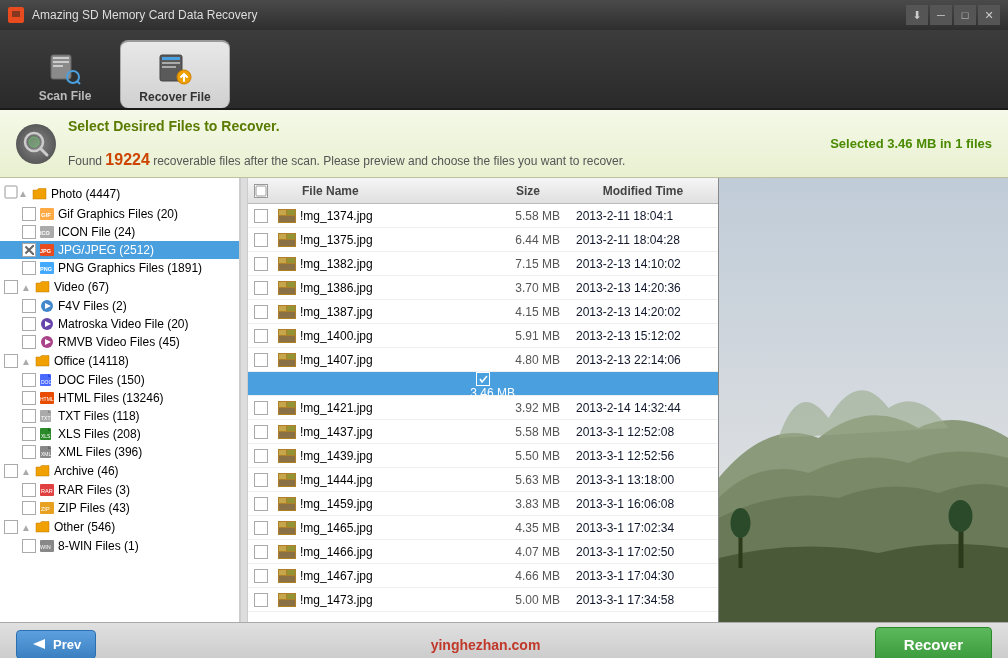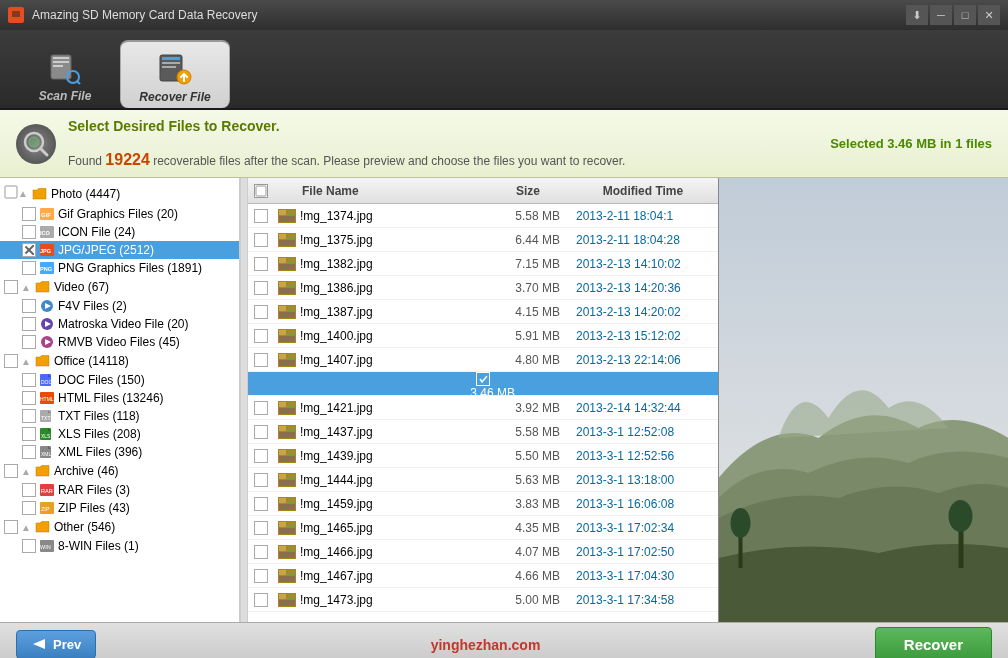--- a/index.html
+++ b/index.html
@@ -35,21 +35,20 @@
     }
 
     
     .tab-bar {
       background: linear-gradient(to bottom, #3c3c3c, #2a2a2a);
       height: 80px;
       display: flex;
       align-items: flex-end;
       padding: 0 10px;
       border-bottom: 2px solid #1a1a1a;
-      font-style: italic;
     }
     .tab {
       display: flex;
       flex-direction: column;
       align-items: center;
       justify-content: center;
       width: 110px;
       height: 68px;
       cursor: pointer;
       color: #bbb;
@@ -157,21 +156,21 @@
       align-items: center;
       height: 24px;
       border-bottom: 1px solid #f0f0f0;
       cursor: pointer;
     }
     .file-row.selected { background: #4a9fdf; color: #fff; flex-direction: column; }
     .file-row .col-check { width: 26px; display: flex; align-items: center; justify-content: center; }
     .file-row .col-name { flex: 1; display: flex; align-items: center; gap: 4px; padding-left: 4px; overflow: hidden; }
     .file-row .col-size { width: 80px; text-align: right; padding-right: 8px; color: #555; }
     .file-row.selected .col-size { color: #fff; }
-    .file-row .col-date { width: 150px; padding-left: 8px; color: #0369a1; }
+    .file-row .col-date { width: 150px; padding-left: 8px; color: #0f172a; }
     .file-row.selected .col-date { color: #fff; }
 
     
     .preview-panel {
       width: 290px;
       background: #555;
       border-left: 1px solid #888;
       flex-shrink: 0;
       overflow: hidden;
     }

